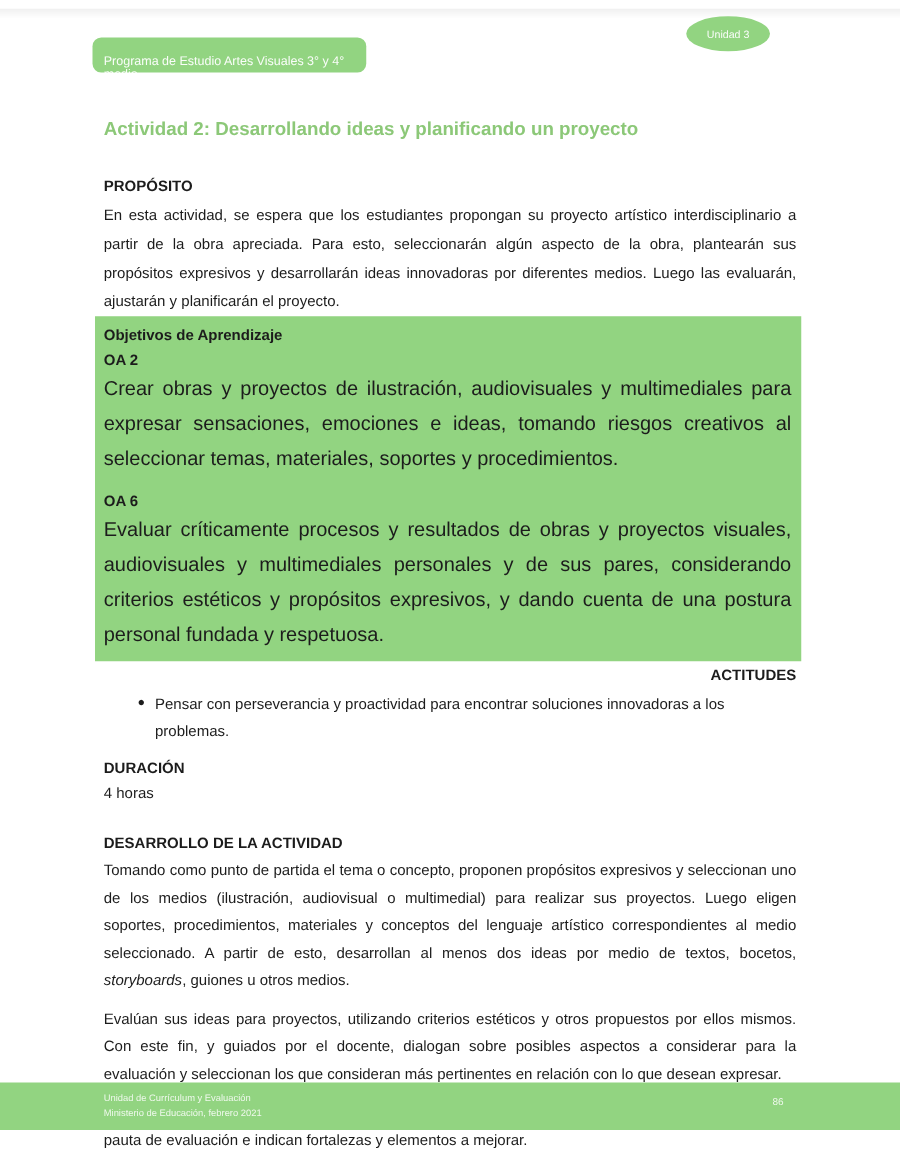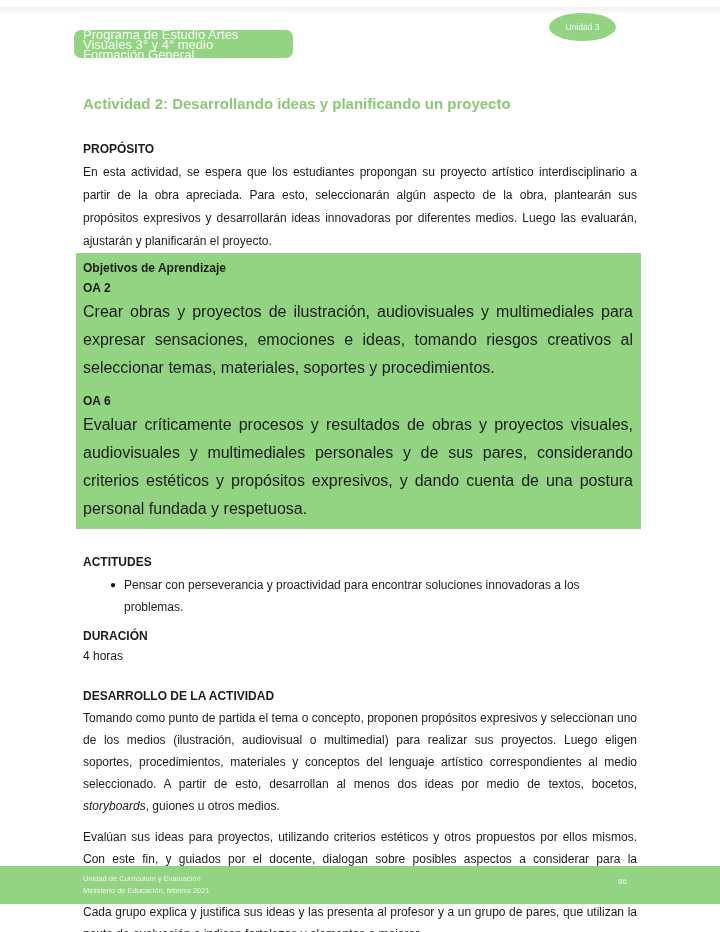--- a/index.html
+++ b/index.html
@@ -13,22 +13,22 @@
     color:#1c1c1c;overflow:hidden;
   }
   .top-shade{
     position:absolute;top:7px;left:0;width:100%;height:8px;
     background:linear-gradient(to bottom,rgba(0,0,0,0.06),rgba(0,0,0,0));
   }
   
   .program-badge{
     position:absolute;left:74px;top:30px;width:219px;height:28px;
     background:var(--green-fill);border-radius:7px;box-sizing:border-box;
-    color:rgba(255,255,255,0.95);font-size:13px;line-height:9.8px;
-    padding:0 8px 0 9px;
+    color:rgba(255,255,255,0.95);font-size:10px;line-height:9.8px;
+    padding:15px 8px 0 9px;
   }
   .unit-badge{
     position:absolute;left:549px;top:13px;width:67px;height:28px;
     background:var(--green-fill);border-radius:50%;
     color:rgba(255,255,255,0.95);font-size:8.5px;
     display:flex;align-items:center;justify-content:center;
   }
   
   .content{position:absolute;left:83px;top:0;width:554px;}
   .doc-title{
@@ -43,21 +43,21 @@
     background:var(--green-fill);
     margin:0 -4px 0 -7px;
     padding:5px 8px 6px 7px;
     font-size:12px;line-height:20px;
   }
   .oa-box .box-heading{font-weight:bold;margin:0;line-height:20px;}
   .oa-box .oa-code{font-weight:bold;margin:0;line-height:20px;}
   .oa-box p.oa-text{margin:0;text-align:justify;line-height:28px;font-size:16px;}
   .oa-gap{height:9px;}
   
-  .label-actitudes{margin-top:22px;}
+  .label-actitudes{text-align:right;}
   .bullet-row{display:flex;font-size:12px;line-height:22px;margin:0;}
   .bullet-dot{width:14px;margin-left:27px;flex:none;font-size:10px;}
   
   .label-duracion{margin-top:8px;line-height:20px;}
   .duracion-value{margin:0;font-size:12px;line-height:20px;}
   
   .label-desarrollo{margin-top:19px;line-height:22px;}
   .desarrollo p.body{line-height:22px;margin:0 0 9px 0;}
   .italic{font-style:italic;}
   

